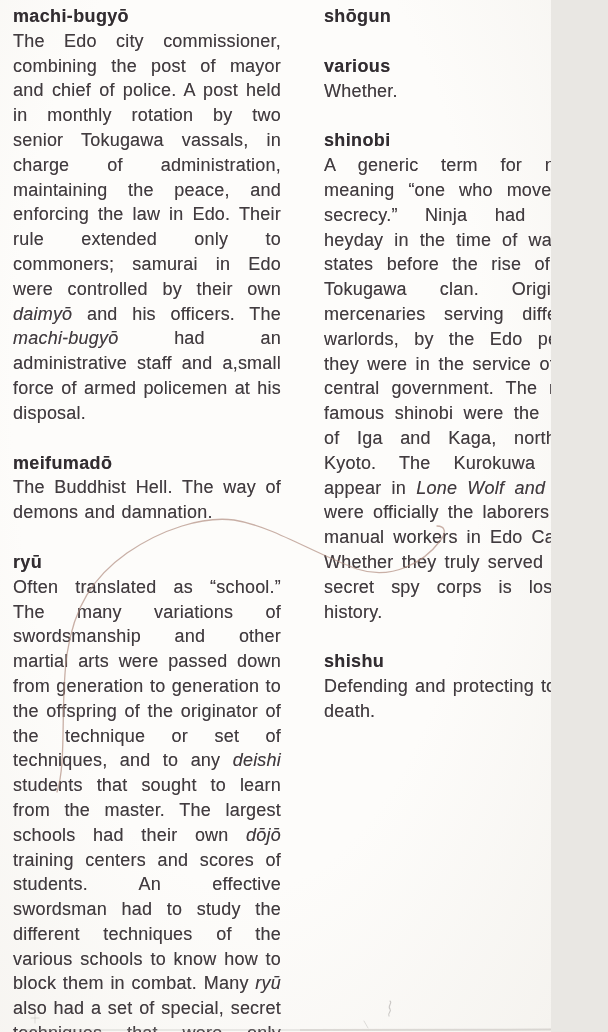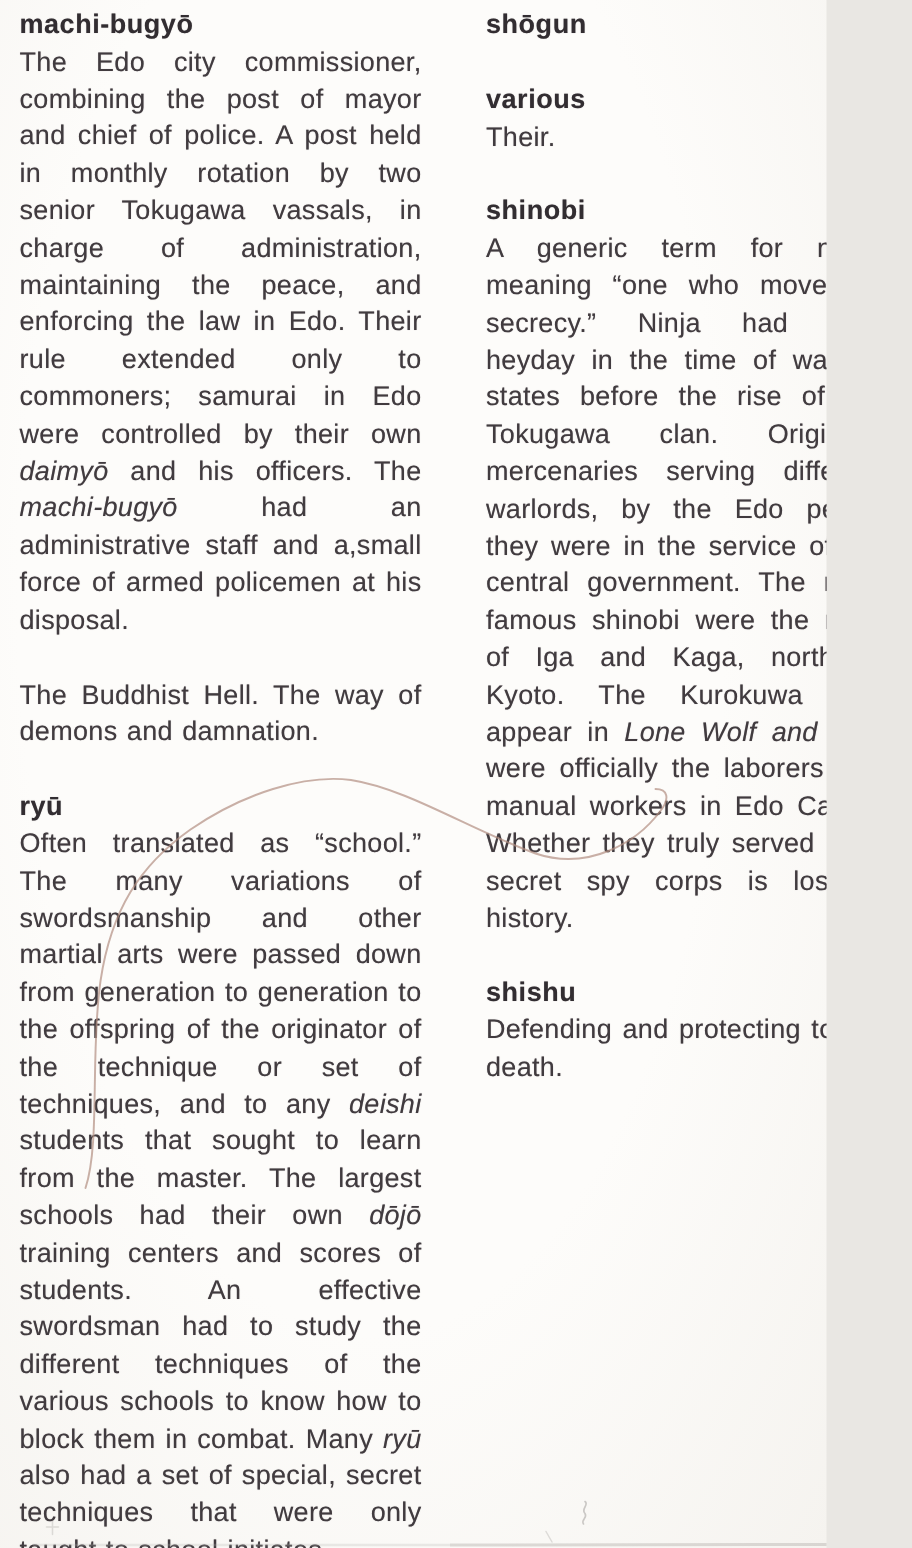--- a/index.html
+++ b/index.html
@@ -30,39 +30,40 @@
 <body>
 
 <div class="page">
 
   <div class="col col-left" id="col-left">
       <section class="entry">
         <h3 class="term">machi-bugyō</h3>
         <p class="definition"><span>The Edo city commissioner, combining the post of mayor and chief of police. A post held in monthly rotation by two senior Tokugawa vassals, in charge of administration, maintaining the peace, and enforcing the law in Edo. Their rule extended only to commoners; samurai in Edo were controlled by their own </span><em>daimyō</em><span> and his officers. The </span><em>machi-bugyō</em><span> had an administrative staff and a,small force of armed policemen at his disposal.</span></p>
       </section>
       <section class="entry">
+        <h3 class="term">meifumadō</h3>
         <p class="definition"><span>The Buddhist Hell. The way of demons and damnation.</span></p>
       </section>
       <section class="entry">
         <h3 class="term">ryū</h3>
         <p class="definition"><span>Often translated as “school.” The many variations of swordsmanship and other martial arts were passed down from generation to generation to the offspring of the originator of the technique or set of techniques, and to any </span><em>deishi</em><span> students that sought to learn from the master. The largest schools had their own </span><em>dōjō</em><span> training centers and scores of students. An effective swordsman had to study the different techniques of the various schools to know how to block them in combat. Many </span><em>ryū</em><span> also had a set of special, secret techniques that were only taught to school initiates.</span></p>
       </section>
       <section class="entry">
         <h3 class="term">ryūei</h3>
         <p class="definition"><span>The shōgun and his family.</span></p>
       </section>
     </div>
 
   <div class="col col-right" id="col-right">
       <section class="entry">
         <h3 class="term">shōgun</h3>
       </section>
       <section class="entry">
         <h3 class="term">various</h3>
-        <p class="definition"><span>Their.</span></p>
+        <p class="definition"><span>Whether.</span></p>
       </section>
       <section class="entry">
         <h3 class="term">shinobi</h3>
         <p class="definition"><span>A generic term for ninja, meaning “one who moves in secrecy.” Ninja had their heyday in the time of warring states before the rise of the Tokugawa clan. Originally mercenaries serving different warlords, by the Edo period they were in the service of the central government. The most famous shinobi were the ninja of Iga and Kaga, north of Kyoto. The Kurokuwa that appear in </span><em>Lone Wolf and Cub</em><span> were officially the laborers and manual workers in Edo Castle. Whether they truly served as a secret spy corps is lost in history.</span></p>
       </section>
       <section class="entry">
         <h3 class="term">shishu</h3>
         <p class="definition"><span>Defending and protecting to the death.</span></p>
       </section>
     </div>

